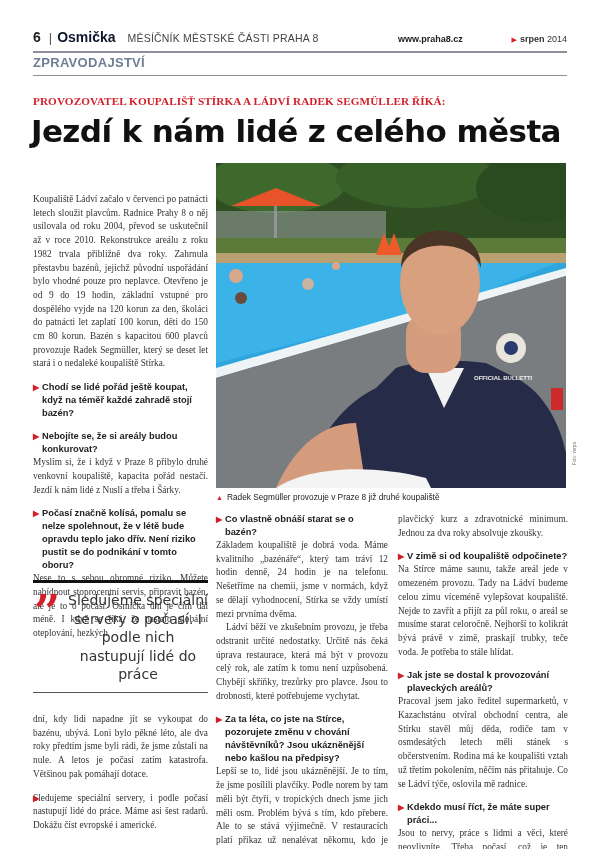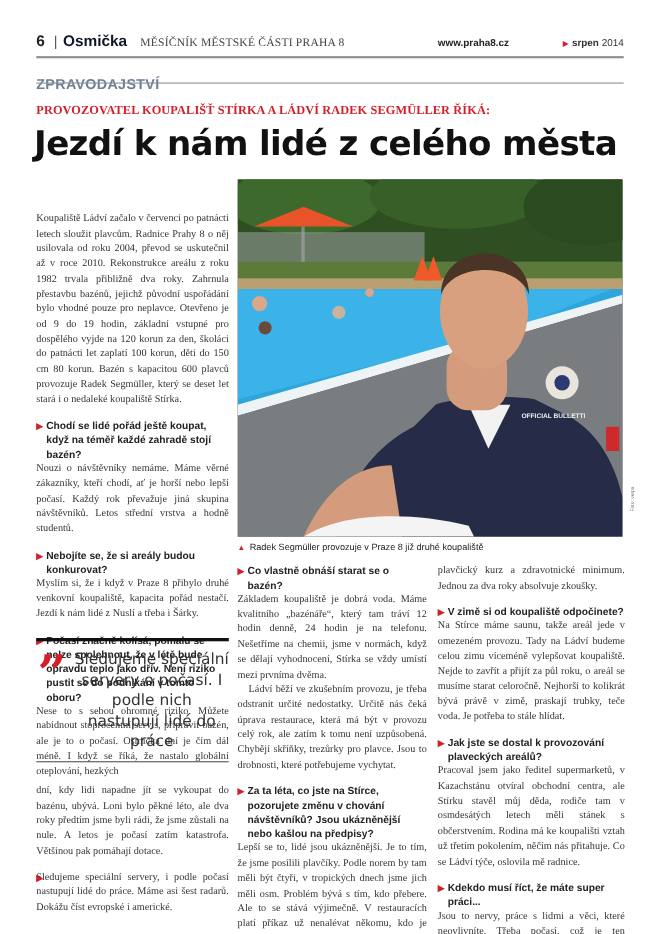--- a/index.html
+++ b/index.html
@@ -3,27 +3,27 @@
 <meta charset="utf-8">
 <style>
   * { box-sizing: border-box; margin: 0; padding: 0; }
   html, body { width: 600px; height: 849px; background: #ffffff; overflow: hidden; }
   body { position: relative; font-family: "Liberation Serif", serif; color: #333; }
 
   .masthead { position: absolute; left: 33px; top: 29px; width: 534px; height: 22px; display: flex; align-items: baseline; }
   .pgnum { font-family: "Liberation Sans", sans-serif; font-weight: bold; font-size: 14px; color: #222; }
   .pipe { font-family: "Liberation Sans", sans-serif; font-size: 13px; color: #555; margin: 0 5px 0 8px; }
   .brand { font-family: "Liberation Sans", sans-serif; font-weight: bold; font-size: 14px; color: #0f172a; }
-  .subtitle { font-family: Liberation Serif, serif; font-size: 10.5px; color: #444; margin-left: 12px; letter-spacing: 0.2px; }
+  .subtitle { font-family: Liberation Sans, sans-serif; font-size: 10.5px; color: #444; margin-left: 12px; letter-spacing: 0.2px; }
   .url { font-family: "Liberation Sans", sans-serif; font-weight: bold; font-size: 9px; color: #222; position: absolute; left: 365px; top: 5px; }
   .date { position: absolute; right: 0; top: 5px; font-family: "Liberation Sans", sans-serif; font-size: 9px; color: #333; }
   .date b { font-weight: bold; }
   .date .tri { color: #d31f2a; font-size: 7px; margin-right: 3px; }
   .rule1 { position: absolute; left: 33px; top: 51px; width: 534px; height: 2px; background: #8c9197; }
-  .section { position: absolute; left: 33px; top: 69px; font-family: "Liberation Sans", sans-serif; font-weight: bold; font-size: 13px; color: #6d7f94; letter-spacing: 0.3px; }
+  .section { position: absolute; left: 33px; top: 55px; font-family: "Liberation Sans", sans-serif; font-weight: bold; font-size: 13px; color: #6d7f94; letter-spacing: 0.3px; }
   .rule2 { position: absolute; left: 33px; top: 75px; width: 534px; height: 1px; background: #8c9197; }
 
   .kicker { position: absolute; left: 33px; top: 95px; font-family: Liberation Serif, serif; font-weight: bold; font-size: 11.2px; color: #d31f2a; letter-spacing: 0.1px; }
   .headline { position: absolute; left: 31px; top: 113px; font-family: "DejaVu Sans", sans-serif; font-weight: bold; font-size: 31px; color: #111; letter-spacing: -0.6px; }
 
   .col { position: absolute; font-size: 9.3px; line-height: 13.7px; color: #333; text-align: justify; }
   .col p { margin-bottom: 0; }
   .col .ind { text-indent: 10px; }
   .q { font-family: "Liberation Sans", sans-serif; font-weight: bold; font-size: 9.3px; line-height: 13px; color: #222; padding-left: 9px; position: relative; text-align: left; margin-top: 10px; }
   .q .tri { position: absolute; left: 0; top: 0; color: #d31f2a; font-size: 8px; }
@@ -58,21 +58,20 @@
 <div class="rule1"></div>
 <div class="section">ZPRAVODAJSTVÍ</div>
 <div class="rule2"></div>
 
 <div class="kicker">PROVOZOVATEL KOUPALIŠŤ STÍRKA A LÁDVÍ RADEK SEGMÜLLER ŘÍKÁ:</div>
 <h1 class="headline">Jezdí k nám lidé z celého města</h1>
 
 <div class="col col1">
   <p>Koupaliště Ládví začalo v červenci po patnácti letech sloužit plavcům. Radnice Prahy 8 o něj usilovala od roku 2004, převod se uskutečnil až v roce 2010. Rekonstrukce areálu z roku 1982 trvala přibližně dva roky. Zahrnula přestavbu bazénů, jejichž původní uspořádání bylo vhodné pouze pro neplavce. Otevřeno je od 9 do 19 hodin, základní vstupné pro dospělého vyjde na 120 korun za den, školáci do patnácti let zaplatí 100 korun, děti do 150 cm 80 korun. Bazén s kapacitou 600 plavců provozuje Radek Segmüller, který se deset let stará i o nedaleké koupaliště Stírka.</p>
   <div class="q"><span class="tri">▶</span><span>Chodí se lidé pořád ještě koupat, když na téměř každé zahradě stojí bazén?</span></div>
-  <p>Nouzi o návštěvníky nemáme. Máme věrné zákazníky, kteří chodí, ať je horší nebo lepší počasí. Každý rok převažuje jiná skupina návštěvníků. Letos střední vrstva a hodně studentů.</p>
   <div class="q"><span class="tri">▶</span><span>Nebojíte se, že si areály budou konkurovat?</span></div>
   <p>Myslím si, že i když v Praze 8 přibylo druhé venkovní koupaliště, kapacita pořád nestačí. Jezdí k nám lidé z Nuslí a třeba i Šárky.</p>
   <div class="q"><span class="tri">▶</span><span>Počasí značně kolísá, pomalu se nelze spolehnout, že v létě bude opravdu teplo jako dřív. Není riziko pustit se do podnikání v tomto oboru?</span></div>
   <p>Nese to s sebou ohromné riziko. Můžete nabídnout stoprocentní servis, připravit bazén, ale je to o počasí. Osmička dní je čím dál méně. I když se říká, že nastalo globální oteplování, hezkých</p>
 </div>
 
 <div class="pull">
   <div class="top"></div>
   <span class="quote-mark">”</span>
   <div class="txt">Sledujeme speciální servery o počasí. I podle nich nastupují lidé do práce</div>

